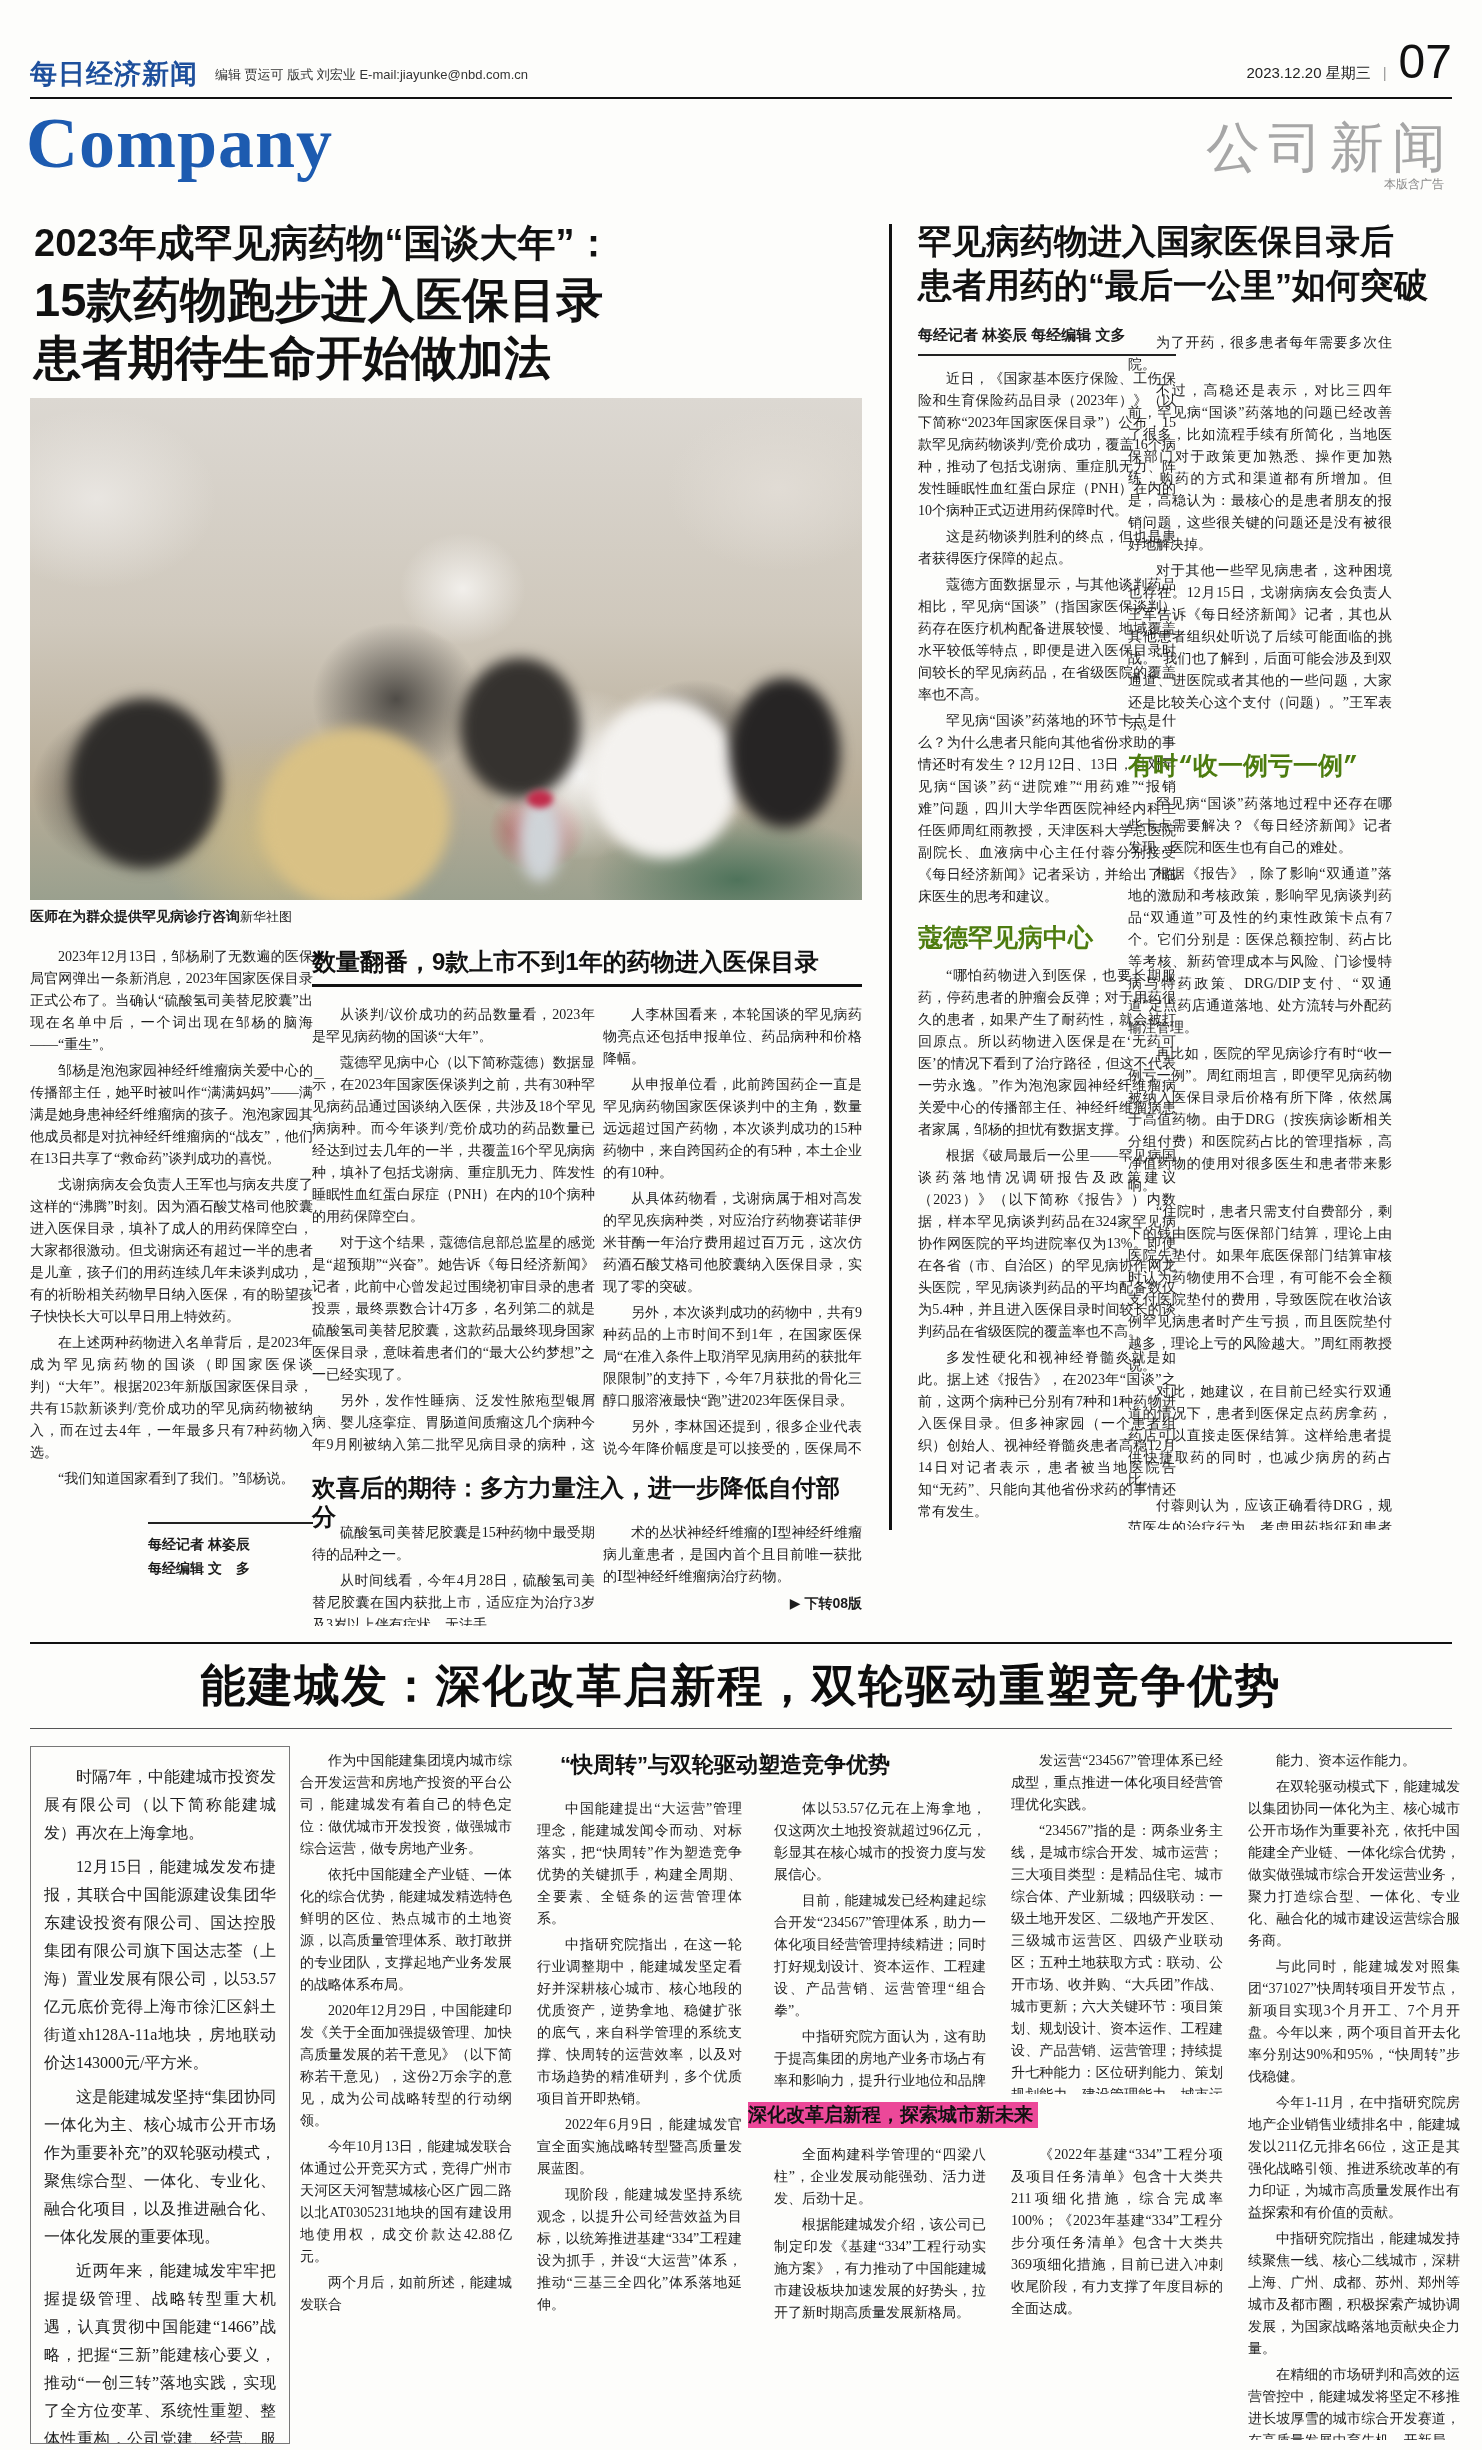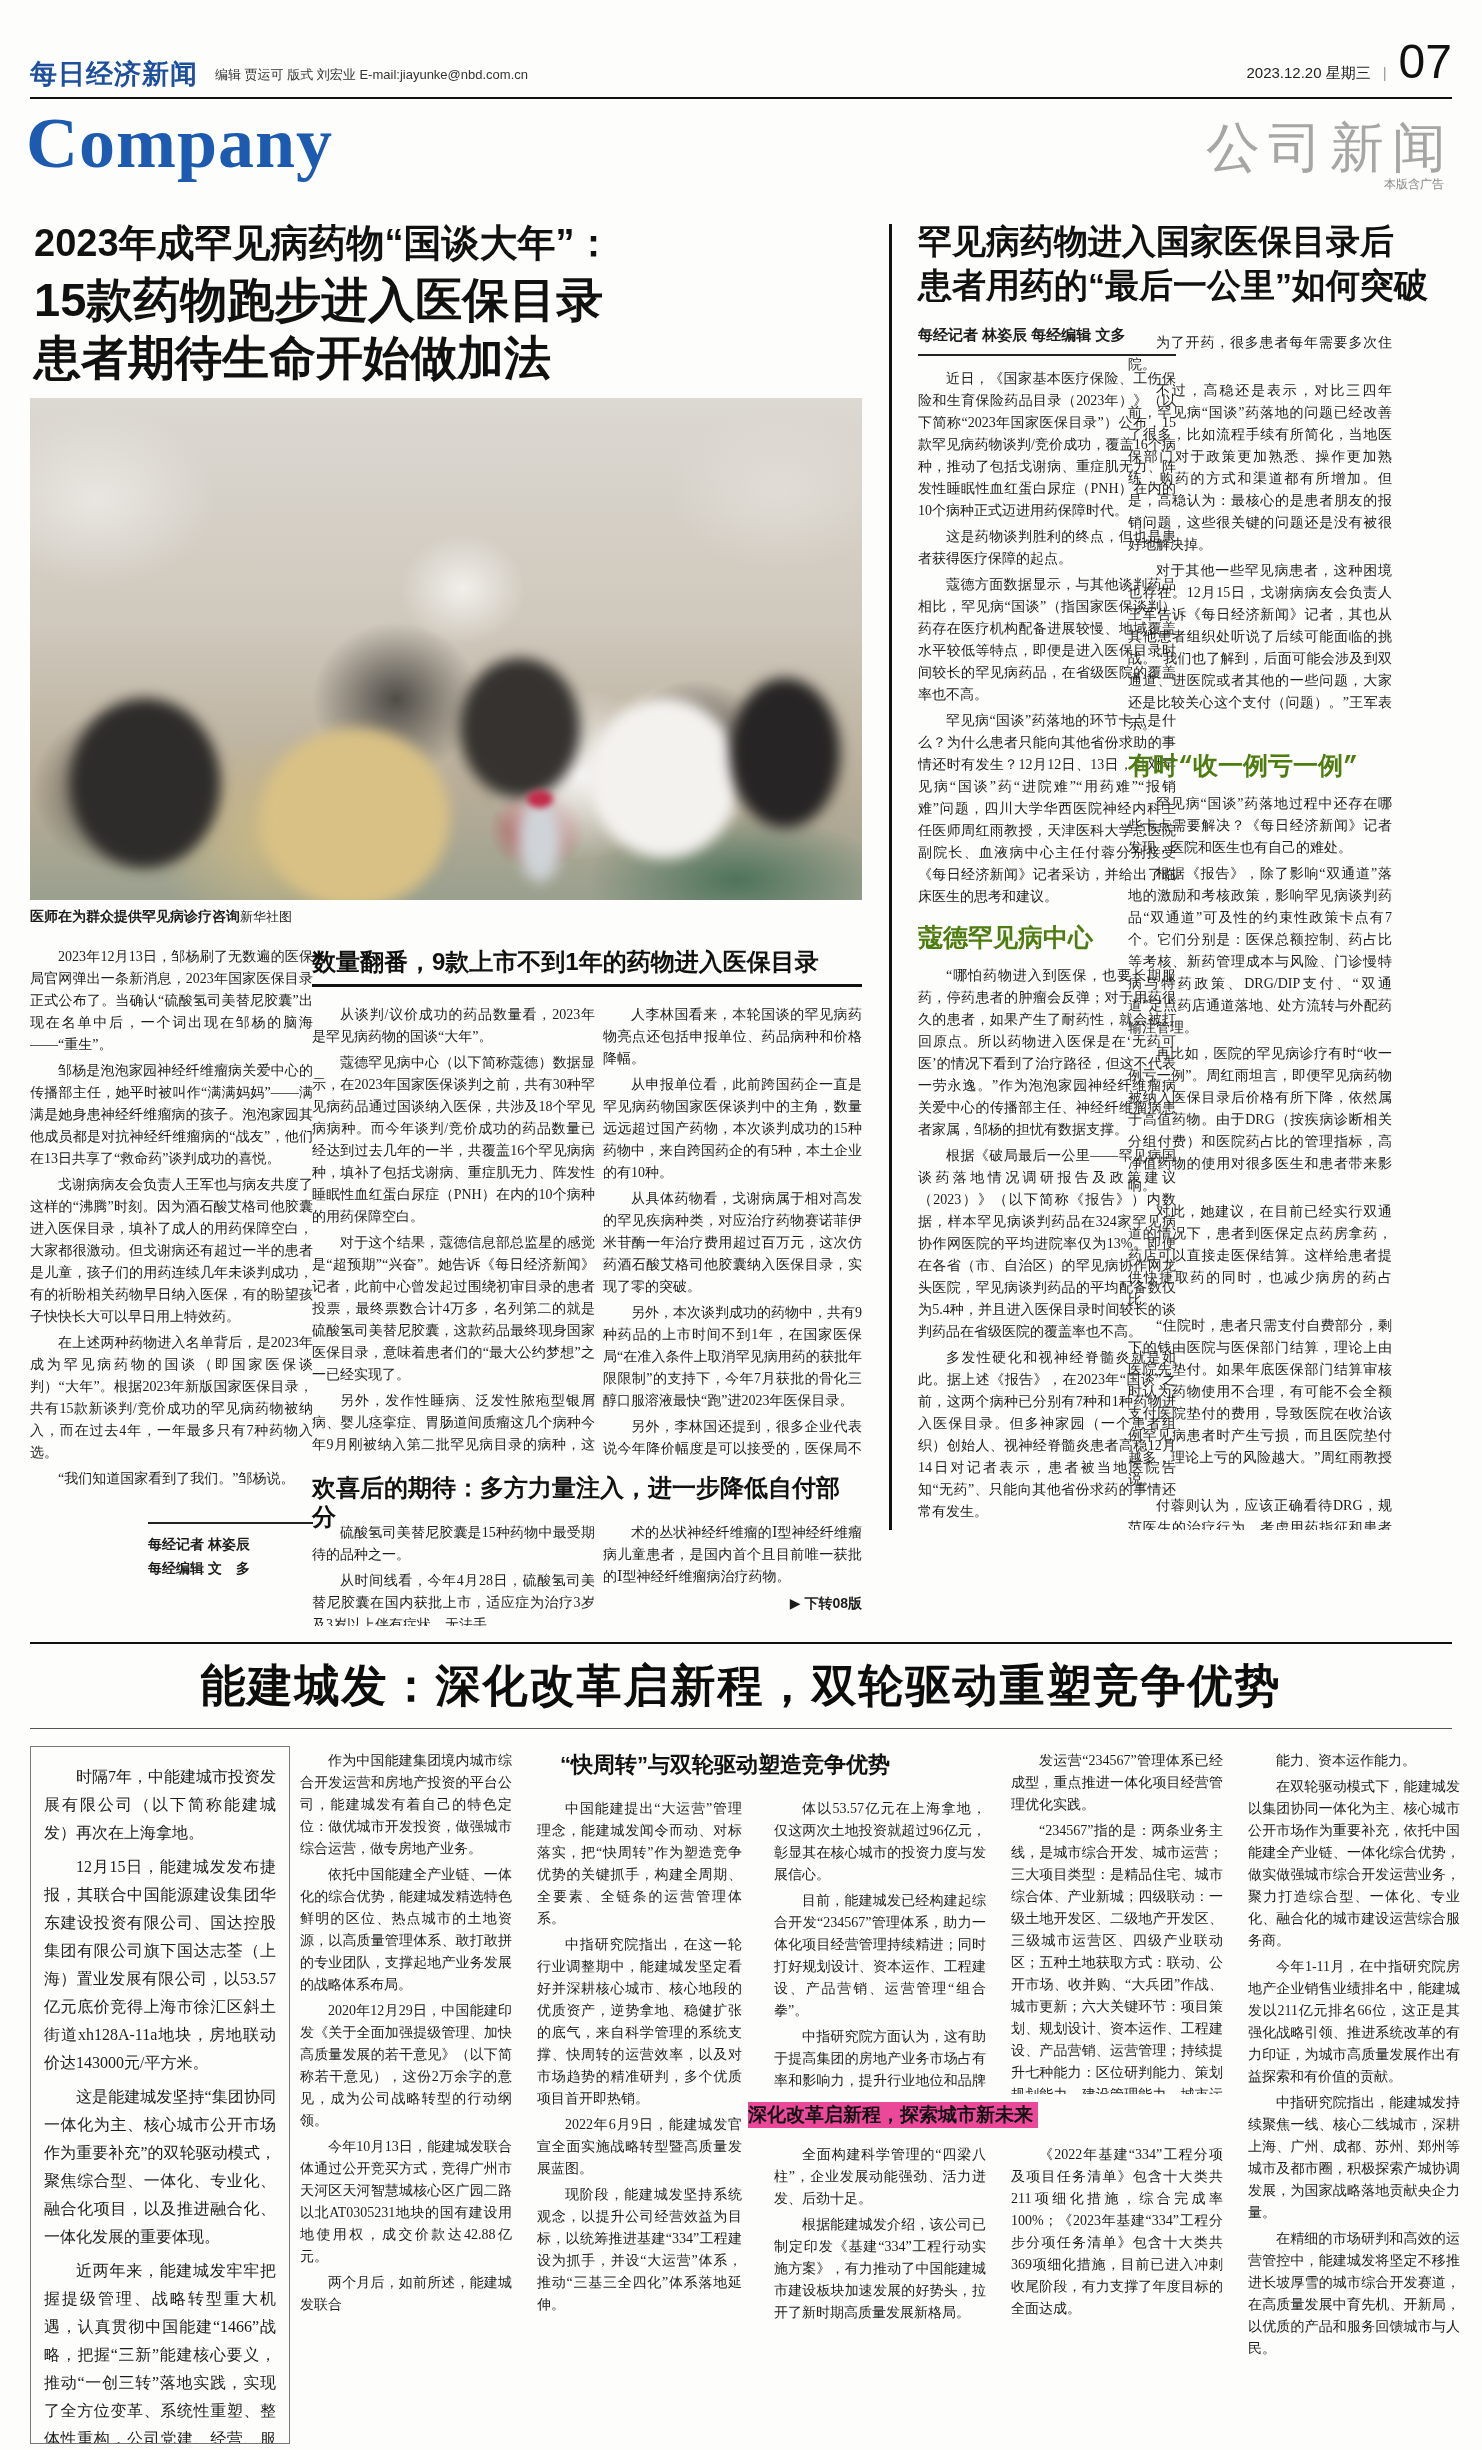--- a/index.html
+++ b/index.html
@@ -141,22 +141,22 @@
       <p>以多发性硬化患者为例，据其了解，一些地区的患者使用发作期药物，目前只能在住院的时候开药，因为其所在地区门特（医疗保障特殊门诊）政策尚未覆盖相关药物，一般最多只能开两三个月的用量，因此</p>
     </div>
   <div class="abs col" style="left:1128px;top:332px;width:264px;height:1198px;">
       <p>为了开药，很多患者每年需要多次住院。</p>
       <p>不过，高稳还是表示，对比三四年前，罕见病“国谈”药落地的问题已经改善了很多，比如流程手续有所简化，当地医保部门对于政策更加熟悉、操作更加熟练，购药的方式和渠道都有所增加。但是，高稳认为：最核心的是患者朋友的报销问题，这些很关键的问题还是没有被很好地解决掉。</p>
       <p>对于其他一些罕见病患者，这种困境也存在。12月15日，戈谢病病友会负责人王军告诉《每日经济新闻》记者，其也从其他患者组织处听说了后续可能面临的挑战。“我们也了解到，后面可能会涉及到双通道、进医院或者其他的一些问题，大家还是比较关心这个支付（问题）。”王军表示。</p>
       <div class="crosshead">有时“收一例亏一例”</div>
       <p>罕见病“国谈”药落地过程中还存在哪些卡点需要解决？《每日经济新闻》记者发现，医院和医生也有自己的难处。</p>
       <p>根据《报告》，除了影响“双通道”落地的激励和考核政策，影响罕见病谈判药品“双通道”可及性的约束性政策卡点有7个。它们分别是：医保总额控制、药占比等考核、新药管理成本与风险、门诊慢特病与特药政策、DRG/DIP支付、“双通道”定点药店通道落地、处方流转与外配药输注管理。</p>
       <p>再比如，医院的罕见病诊疗有时“收一例亏一例”。周红雨坦言，即便罕见病药物被纳入医保目录后价格有所下降，依然属于高值药物。由于DRG（按疾病诊断相关分组付费）和医院药占比的管理指标，高净值药物的使用对很多医生和患者带来影响。</p>
+      <p>“住院时，患者只需支付自费部分，剩下的钱由医院与医保部门结算，理论上由医院先垫付。如果年底医保部门结算审核时认为药物使用不合理，有可能不会全额支付医院垫付的费用，导致医院在收治该例罕见病患者时产生亏损，而且医院垫付越多，理论上亏的风险越大。”周红雨教授说。</p>
       <p>对此，她建议，在目前已经实行双通道的情况下，患者到医保定点药房拿药，药店可以直接走医保结算。这样给患者提供快捷取药的同时，也减少病房的药占比。</p>
-      <p>“住院时，患者只需支付自费部分，剩下的钱由医院与医保部门结算，理论上由医院先垫付。如果年底医保部门结算审核时认为药物使用不合理，有可能不会全额支付医院垫付的费用，导致医院在收治该例罕见病患者时产生亏损，而且医院垫付越多，理论上亏的风险越大。”周红雨教授说。</p>
       <p>付蓉则认为，应该正确看待DRG，规范医生的治疗行为，考虑用药指征和患者需求。“治病救人永远是第一位的，如果病人具备使用依库珠单抗治疗PNH（阵发性睡眠性血红蛋白尿症）的指征，首要还是应该考虑病人用药。”她说道。</p>
     </div>
 
   <div class="abs rule" style="left:30px;top:1642px;width:1422px;height:2px;"></div>
   <div class="abs bighl sans" style="left:76px;top:1656px;width:1330px;">能建城发：深化改革启新程，双轮驱动重塑竞争优势</div>
   <div class="abs" style="left:30px;top:1728px;width:1422px;height:1px;background:#555;"></div>
 
   <div class="abs introbox" style="left:30px;top:1746px;width:232px;height:664px;">
       <p>时隔7年，中能建城市投资发展有限公司（以下简称能建城发）再次在上海拿地。</p>
       <p>12月15日，能建城发发布捷报，其联合中国能源建设集团华东建设投资有限公司、国达控股集团有限公司旗下国达志荃（上海）置业发展有限公司，以53.57亿元底价竞得上海市徐汇区斜土街道xh128A-11a地块，房地联动价达143000元/平方米。</p>
@@ -192,18 +192,19 @@
   <div class="abs col" style="left:1011px;top:1750px;width:212px;height:344px;">
       <p>发运营“234567”管理体系已经成型，重点推进一体化项目经营管理优化实践。</p>
       <p>“234567”指的是：两条业务主线，是城市综合开发、城市运营；三大项目类型：是精品住宅、城市综合体、产业新城；四级联动：一级土地开发区、二级地产开发区、三级城市运营区、四级产业联动区；五种土地获取方式：联动、公开市场、收并购、“大兵团”作战、城市更新；六大关键环节：项目策划、规划设计、资本运作、工程建设、产品营销、运营管理；持续提升七种能力：区位研判能力、策划规划能力、建设管理能力、城市运营能力、产业服务能力、资源整合</p>
     </div>
   <div class="abs col" style="left:1011px;top:2144px;width:212px;height:296px;">
       <p>《2022年基建“334”工程分项及项目任务清单》包含十大类共211项细化措施，综合完成率100%；《2023年基建“334”工程分步分项任务清单》包含十大类共369项细化措施，目前已进入冲刺收尾阶段，有力支撑了年度目标的全面达成。</p>
     </div>
   <div class="abs col" style="left:1248px;top:1750px;width:212px;height:690px;">
       <p>能力、资本运作能力。</p>
       <p>在双轮驱动模式下，能建城发以集团协同一体化为主、核心城市公开市场作为重要补充，依托中国能建全产业链、一体化综合优势，做实做强城市综合开发运营业务，聚力打造综合型、一体化、专业化、融合化的城市建设运营综合服务商。</p>
+      <p>与此同时，能建城发对照集团“371027”快周转项目开发节点，新项目实现3个月开工、7个月开盘。今年以来，两个项目首开去化率分别达90%和95%，“快周转”步伐稳健。</p>
       <p>今年1-11月，在中指研究院房地产企业销售业绩排名中，能建城发以211亿元排名66位，这正是其强化战略引领、推进系统改革的有力印证，为城市高质量发展作出有益探索和有价值的贡献。</p>
       <p>中指研究院指出，能建城发持续聚焦一线、核心二线城市，深耕上海、广州、成都、苏州、郑州等城市及都市圈，积极探索产城协调发展，为国家战略落地贡献央企力量。</p>
       <p>在精细的市场研判和高效的运营管控中，能建城发将坚定不移推进长坡厚雪的城市综合开发赛道，在高质量发展中育先机、开新局，以优质的产品和服务回馈城市与人民。</p>
     </div>
 
 </div>
 
 </body></html>

